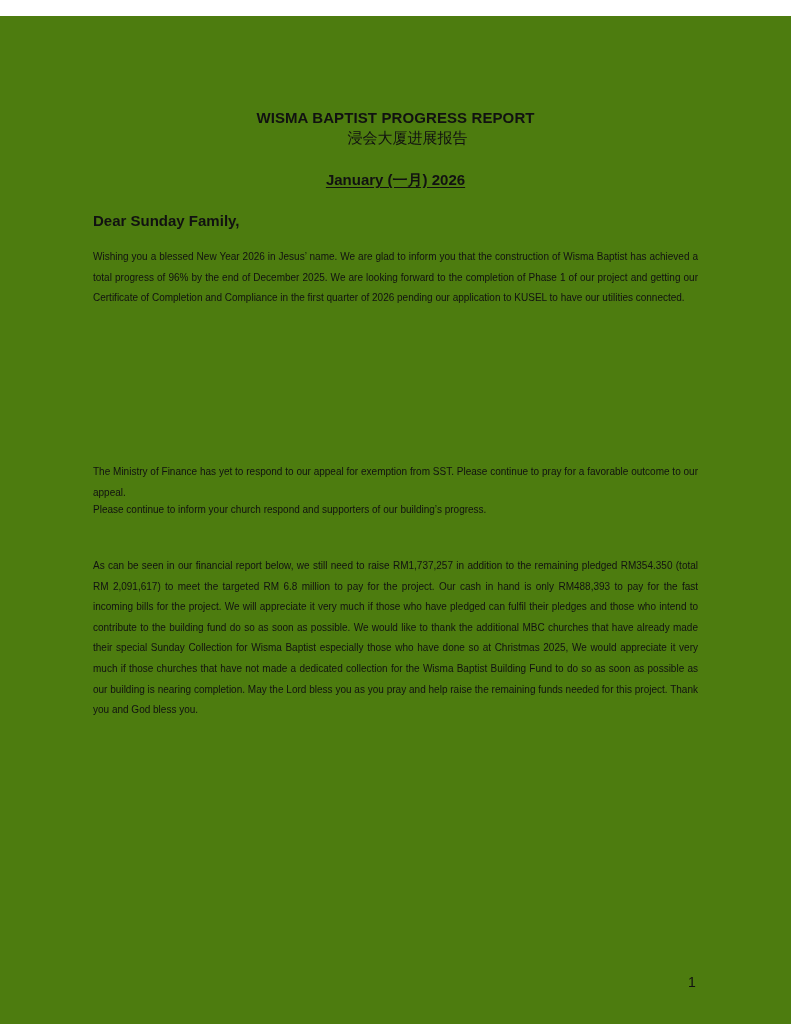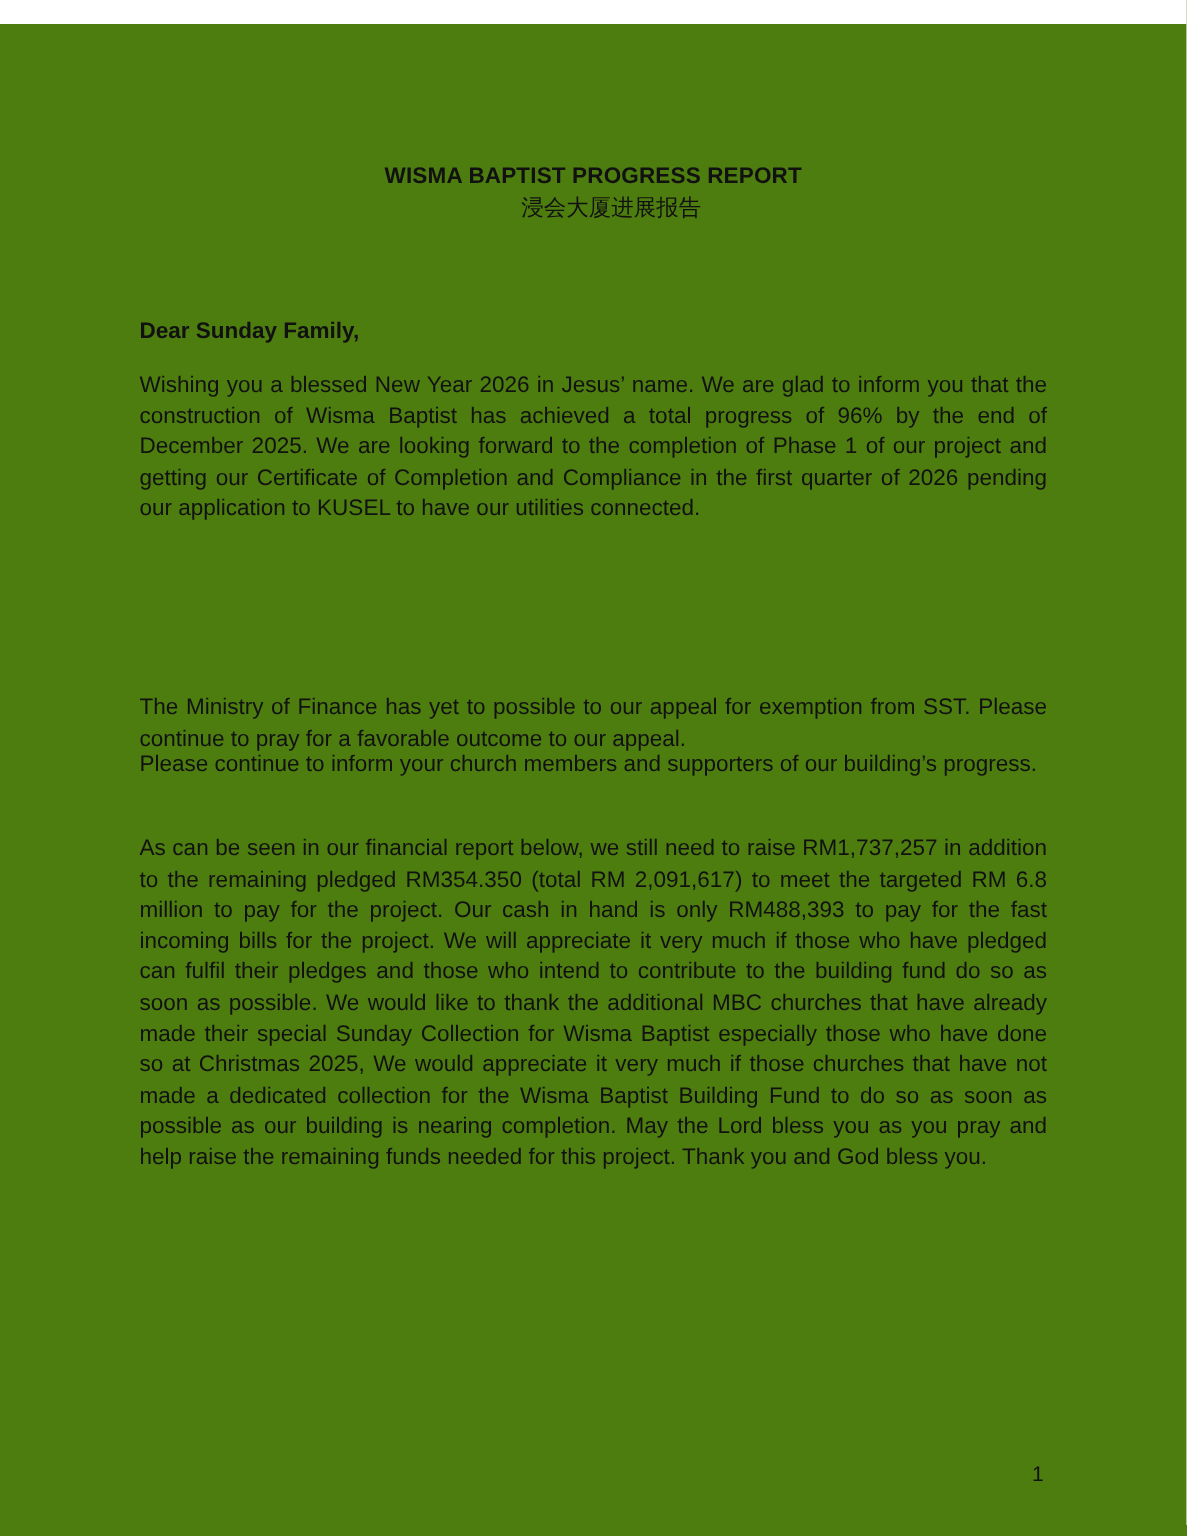--- a/index.html
+++ b/index.html
@@ -55,21 +55,21 @@
       left: 93px;
       top: 196px;
       font-size: 15px;
       font-weight: bold;
       line-height: 18px;
     }
     .body-text {
       position: absolute;
       left: 93px;
       width: 605px;
-      font-size: 15px;
+      font-size: 10px;
       line-height: 20.6px;
       text-align: justify;
       margin: 0;
     }
     .p1 { top: 231px; }
     .p2 { top: 349px; }
     .p3 { top: 446px; }
     .p4 { top: 484px; }
     .p5 { top: 540px; }
     .page-number {
@@ -79,22 +79,23 @@
       font-size: 14px;
       line-height: 16px;
     }
   </style>
 </head>
 <body>
 
 <div class="page">
   <div class="header title">WISMA BAPTIST PROGRESS REPORT</div>
   <div class="header subtitle-cn">浸会大厦进展报告</div>
+  <div class="header month">January (一月) 2026</div>
 
   <div class="salutation">Dear Sunday Family,</div>
 
   <p class="body-text p1">Wishing you a blessed New Year 2026 in Jesus’ name. We are glad to inform you that the construction of Wisma Baptist has achieved a total progress of 96% by the end of December 2025. We are looking forward to the completion of Phase 1 of our project and getting our Certificate of Completion and Compliance in the first quarter of 2026 pending our application to KUSEL to have our utilities connected.</p>
-  <p class="body-text p3">The Ministry of Finance has yet to possible to our appeal for exemption from SST. Please continue to pray for a favorable outcome to our appeal.</p>
-  <p class="body-text p4">Please continue to inform your church members and supporters of our building’s progress.</p>
+  <p class="body-text p3">The Ministry of Finance has yet to respond to our appeal for exemption from SST. Please continue to pray for a favorable outcome to our appeal.</p>
+  <p class="body-text p4">Please continue to inform your church respond and supporters of our building’s progress.</p>
   <p class="body-text p5">As can be seen in our financial report below, we still need to raise RM1,737,257 in addition to the remaining pledged RM354.350 (total RM 2,091,617) to meet the targeted RM 6.8 million to pay for the project. Our cash in hand is only RM488,393 to pay for the fast incoming bills for the project. We will appreciate it very much if those who have pledged can fulfil their pledges and those who intend to contribute to the building fund do so as soon as possible. We would like to thank the additional MBC churches that have already made their special Sunday Collection for Wisma Baptist especially those who have done so at Christmas 2025, We would appreciate it very much if those churches that have not made a dedicated collection for the Wisma Baptist Building Fund to do so as soon as possible as our building is nearing completion. May the Lord bless you as you pray and help raise the remaining funds needed for this project. Thank you and God bless you.</p>
 
   <div class="page-number">1</div>
 </div>
 
 </body></html>

